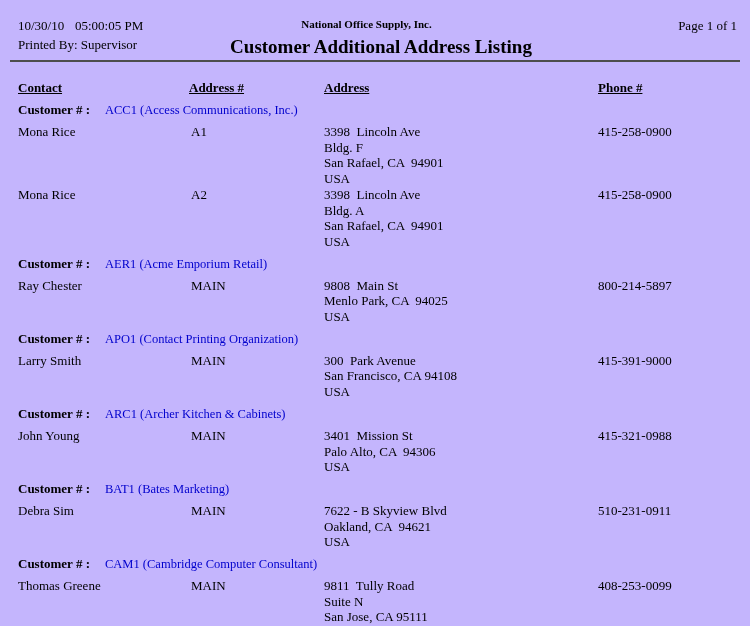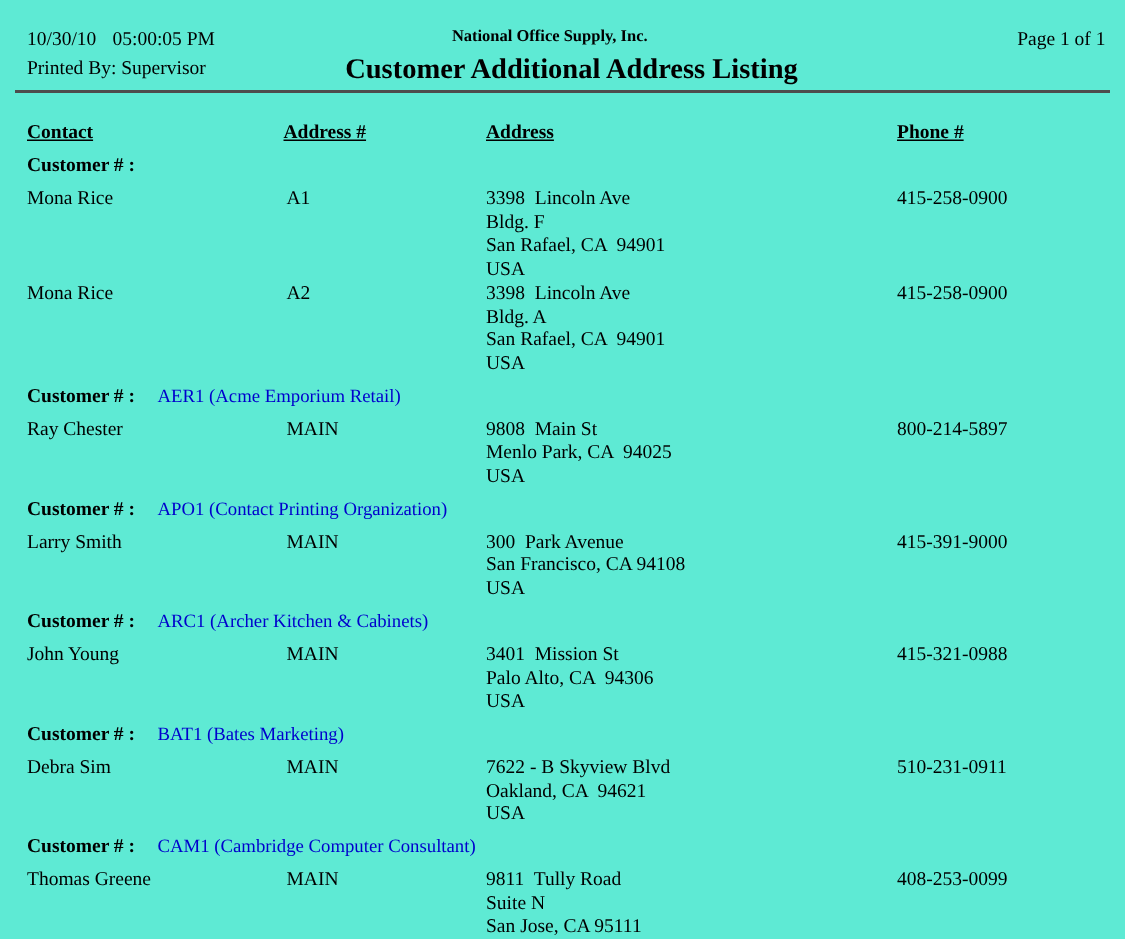--- a/index.html
+++ b/index.html
@@ -1,21 +1,21 @@
 <!DOCTYPE html>
 <html><head>
 <meta charset="utf-8">
 <style>
   * { margin: 0; padding: 0; box-sizing: border-box; }
   html, body { background: #ffffff; }
   .page {
     position: relative;
     width: 750px;
     height: 626px;
-    background: #5eead4;
+    background: #c4b5fd;
     font-family: "Liberation Serif", serif;
     font-size: 13px;
     color: #000000;
     overflow: hidden;
   }
   .abs { position: absolute; }
   .date-text       { left: 18px;  top: 18px; }
   .time-text       { left: 75px;  top: 18px; }
   .company-name    { left: 0; right: 17px; top: 18px; text-align: center; font-weight: bold; font-size: 11px; }
   .page-info       { right: 13px; top: 18px; }
@@ -87,20 +87,21 @@
       <div class="col-h">Contact</div>
       <div class="col-h">Address #</div>
       <div class="col-h">Address</div>
       <div class="col-h">Phone #</div>
       <div class="col-h">Tax Code</div>
     </div>
 
     <div>
     <div class="group-header">
       <span class="cust-label">Customer # :</span>
+      <span class="cust-link">ACC1 (Access Communications, Inc.)</span>
     </div>
 
     <div class="grid-row data-row">
       <div class="cell">Mona Rice</div>
       <div class="cell addr-no-cell">A1</div>
       <div class="cell">3398  Lincoln Ave
 Bldg. F
 San Rafael, CA  94901
 USA</div>
       <div class="cell">415-258-0900</div>

